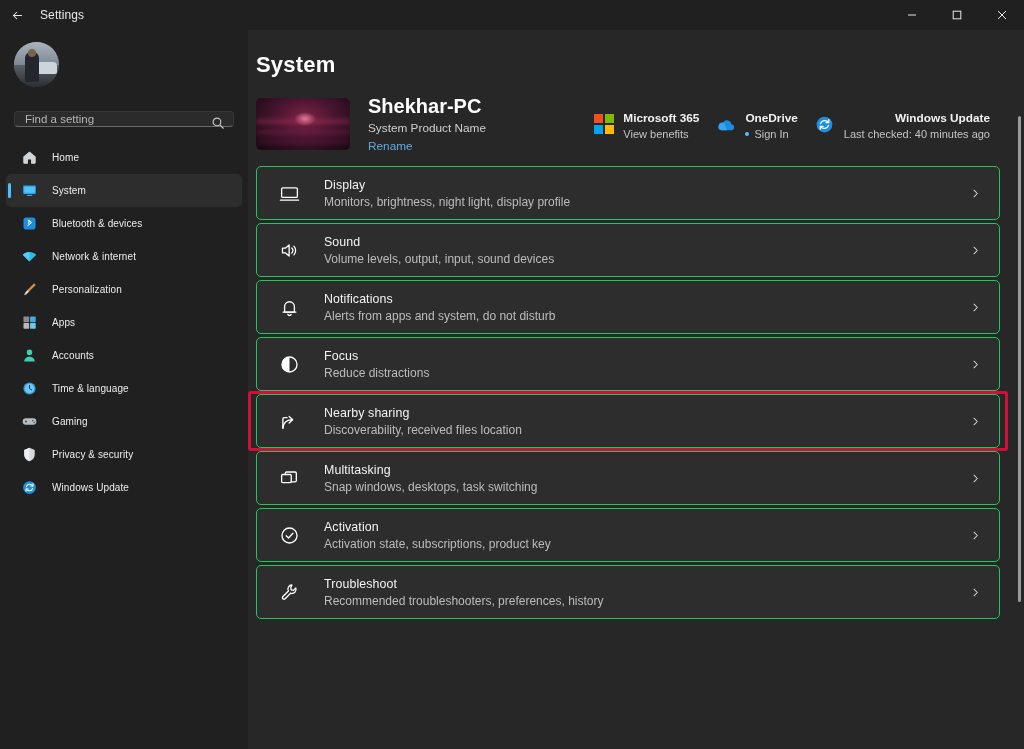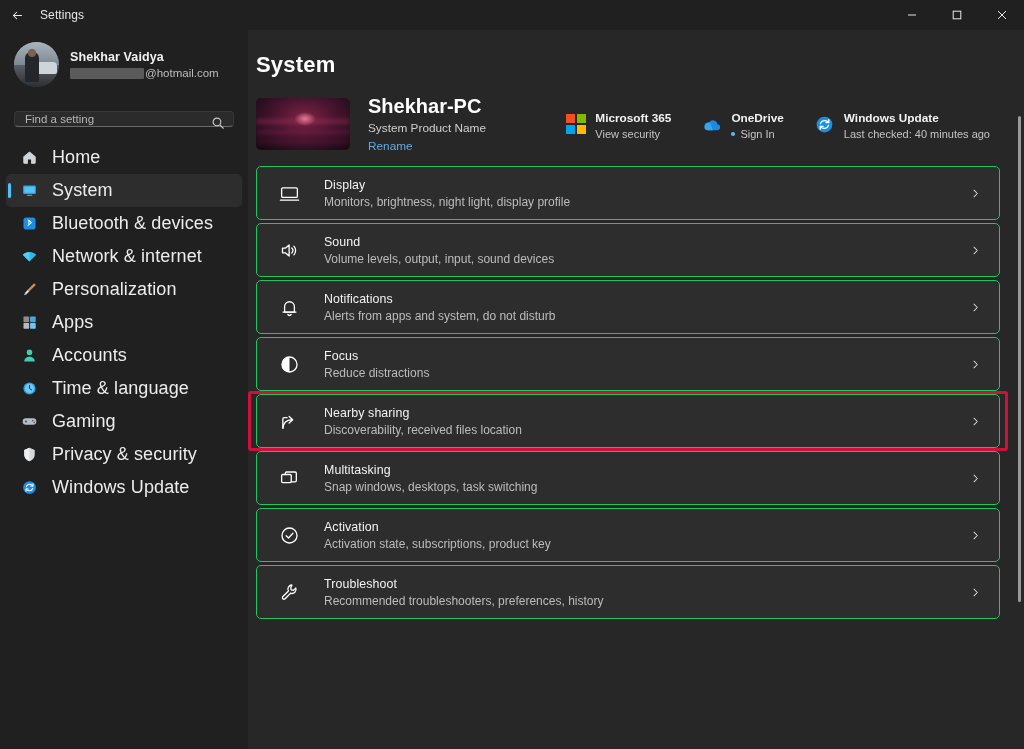--- a/index.html
+++ b/index.html
@@ -45,40 +45,40 @@
   .search-icon { position: absolute; right: 9px; top: 7px; width: 14px; height: 14px; pointer-events: none; }
 
   .nav { margin-top: 6px; padding: 0 6px; }
   .nav-item { position: relative; display: flex; align-items: center; height: 33px; border-radius: 5px;
               padding-left: 14px; gap: 14px; cursor: default; }
   .nav-item.active { background: #2d2d2d; }
   .nav-item .pill { position: absolute; left: 2px; top: 9px; width: 3px; height: 15px; border-radius: 2px; background: #4cc2ff; opacity: 0; }
   .nav-item.active .pill { opacity: 1; }
   .nav-ico { width: 18px; height: 18px; flex: 0 0 18px; display: flex; align-items: center; justify-content: center; }
   .nav-ico svg { width: 17px; height: 17px; display: block; }
-  .nav-label { font-size: 18px; color: #ececec; letter-spacing: .1px; }
+  .nav-label { font-size: 10px; color: #ececec; letter-spacing: .1px; }
 
   
   .content { flex: 1; position: relative; overflow: hidden; background: #272727; }
   .content-inner { position: absolute; inset: 0; padding: 0 24px 0 8px; }
   .h1 { font-size: 22px; font-weight: 700; color: #fff; margin: 22px 0 0 0; letter-spacing: .2px; }
 
   .devicebar { display: flex; align-items: center; margin-top: 18px; height: 56px; }
   .thumb { width: 94px; height: 52px; flex: 0 0 94px; border-radius: 5px; overflow: hidden; position: relative;
            background: radial-gradient(ellipse at 52% 38%, #7d2343 0%, #4a1530 42%, #250d1c 78%, #16070f 100%); }
   .thumb .glow { position: absolute; left: 40%; top: 26%; width: 22px; height: 14px; border-radius: 50%;
                  background: radial-gradient(ellipse, rgba(255,150,180,.85), rgba(200,60,110,0) 70%); }
   .thumb .band { position: absolute; left: 0; width: 100%; height: 5px; background: rgba(190,60,110,.32); filter: blur(2px); }
   .thumb .b1 { top: 40%; } .thumb .b2 { top: 62%; background: rgba(150,40,90,.28); } .thumb .b3 { top: 78%; background: rgba(120,30,70,.22); }
   .devinfo { margin-left: 18px; }
   .devname { font-size: 20px; font-weight: 700; color: #fff; }
   .devsub { font-size: 11.8px; color: #cfcfcf; margin-top: 3px; }
   .rename { font-size: 11.8px; color: #64a9e0; margin-top: 4px; cursor: pointer; text-decoration: none; display: inline-block; }
 
-  .services { margin-left: auto; display: flex; align-items: center; gap: 30px; padding-right: 10px; }
+  .services { margin-left: auto; display: flex; align-items: center; gap: 16px; padding-right: 10px; text-align: right; }
   .svc { display: flex; align-items: center; gap: 9px; }
   .svc-ico { width: 21px; height: 21px; flex: 0 0 21px; display: flex; align-items: center; justify-content: center; }
   .svc-title { font-size: 11.8px; font-weight: 700; color: #f2f2f2; }
   .svc-sub { font-size: 11px; color: #c4c4c4; margin-top: 2px; display: flex; align-items: center; gap: 5px; }
   .bluedot { width: 4px; height: 4px; border-radius: 50%; background: #4cc2ff; display: inline-block; }
 
   .ms-logo { display: grid; grid-template-columns: 9px 9px; grid-template-rows: 9px 9px; gap: 2px; }
   .ms-logo i { display: block; }
 
   .list { margin-top: 14px; display: flex; flex-direction: column; gap: 3px; }
@@ -134,27 +134,20 @@
     <div class="sidebar">
 
       <div class="profile">
         <div class="avatar">
           <div class="sky"></div>
             <div class="ground"></div>
           <div class="car"></div>
             <div class="person"></div>
             <div class="head"></div>
         </div>
-        <div>
-          <div class="pname">Shekhar Vaidya</div>
-          <div class="pmail">
-            <span class="redact"></span>
-              <span>@hotmail.com</span>
-          </div>
-        </div>
       </div>
 
       <div class="searchwrap">
         <input class="search" placeholder="Find a setting" style="">
         <span class="search-icon">
           <svg viewBox="0 0 16 16" fill="none" stroke="#c9c9c9" stroke-width="1.3">
             <circle cx="6.8" cy="6.8" r="4.4"></circle>
               <path d="M10.2 10.2L14 14" stroke-linecap="round"></path>
           </svg>
         </span>
@@ -301,21 +294,21 @@
               <div class="svc">
                 <span class="svc-ico">
                   <div class="ms-logo">
                     <i style="background:#f25022"></i>
                     <i style="background:#7fba00"></i>
                     <i style="background:#00a4ef"></i>
                     <i style="background:#ffb900"></i>
                   </div>
                 </span>
                 <span><span class="svc-title">Microsoft 365</span><span class="svc-sub">
-                    <span>View security</span>
+                    <span>View benefits</span>
                   </span></span>
               </div>
               <div class="svc">
                 <span class="svc-ico">
                   <svg viewBox="0 0 24 24">
                     <path d="M7.2 18.6h11a3.4 3.4 0 0 0 .5-6.8 5 5 0 0 0-9.3-2 4 4 0 0 0-2.2 8.8z" fill="#1b8ae0"></path>
                     <path d="M7.2 18.6h6.4l-3-8.3a4 4 0 0 0-3.4 8.3z" fill="#36a5ee"></path>
                   </svg>
                 </span>
                 <span><span class="svc-title">OneDrive</span><span class="svc-sub">

